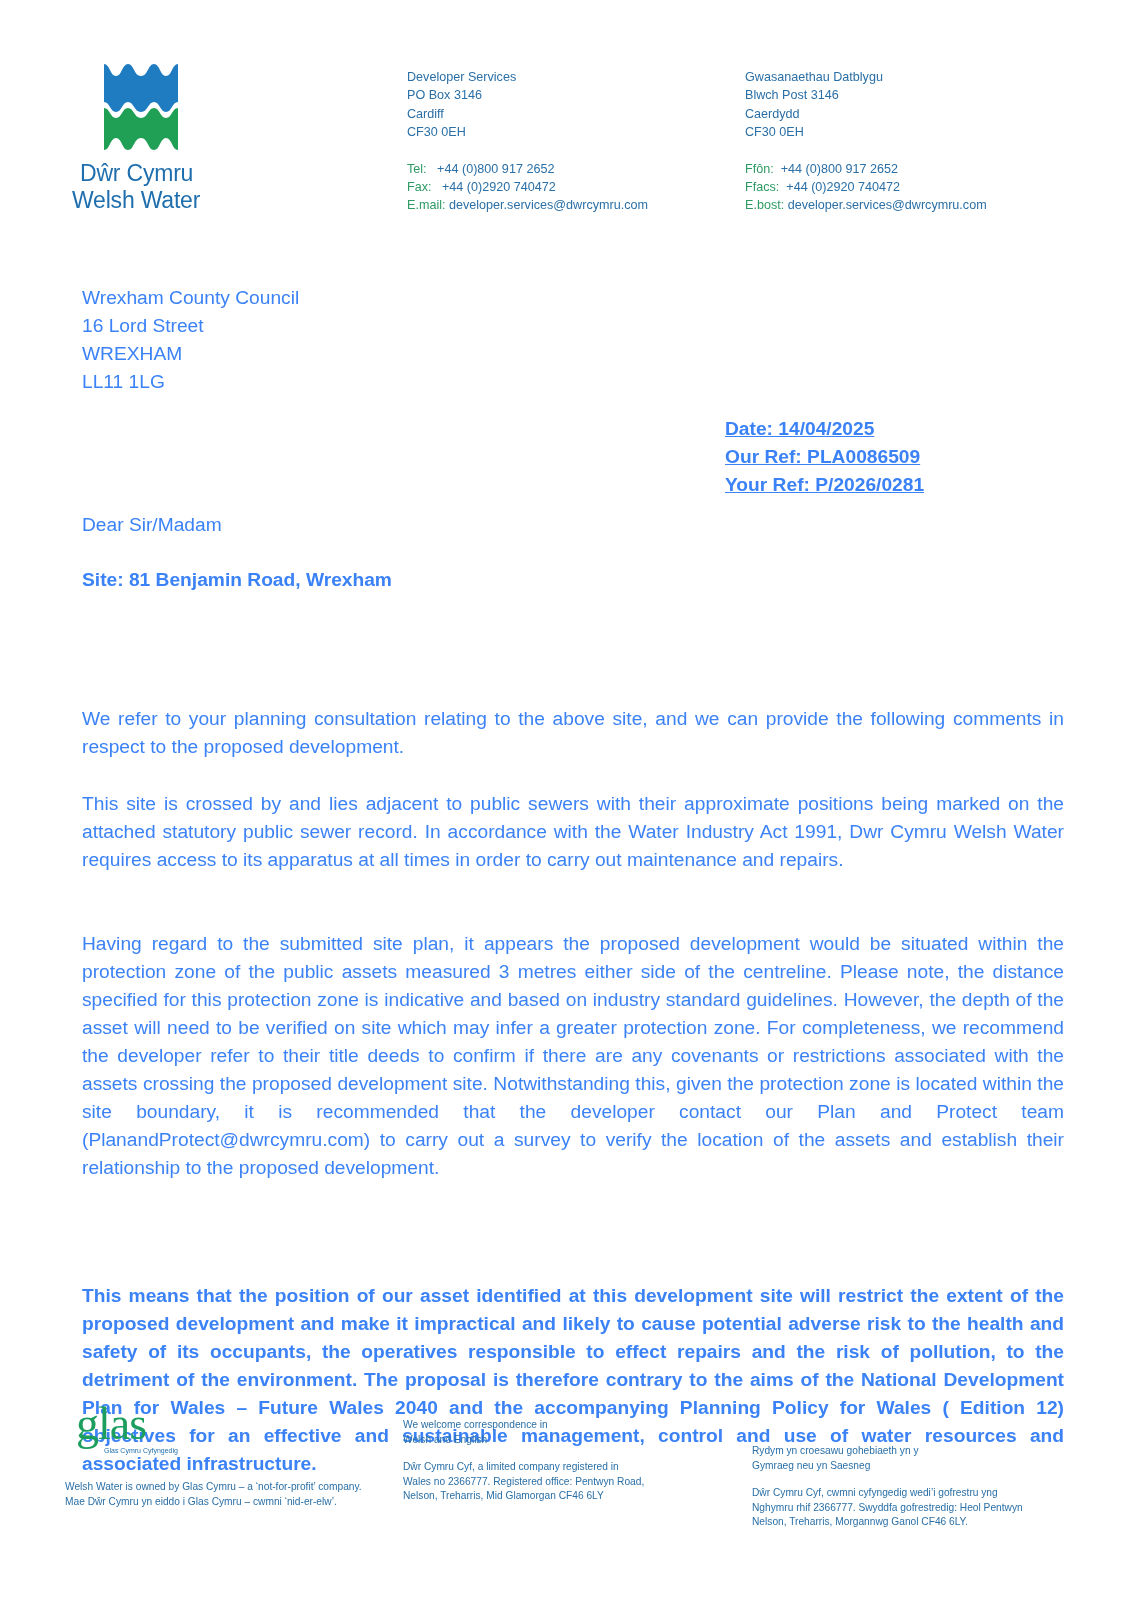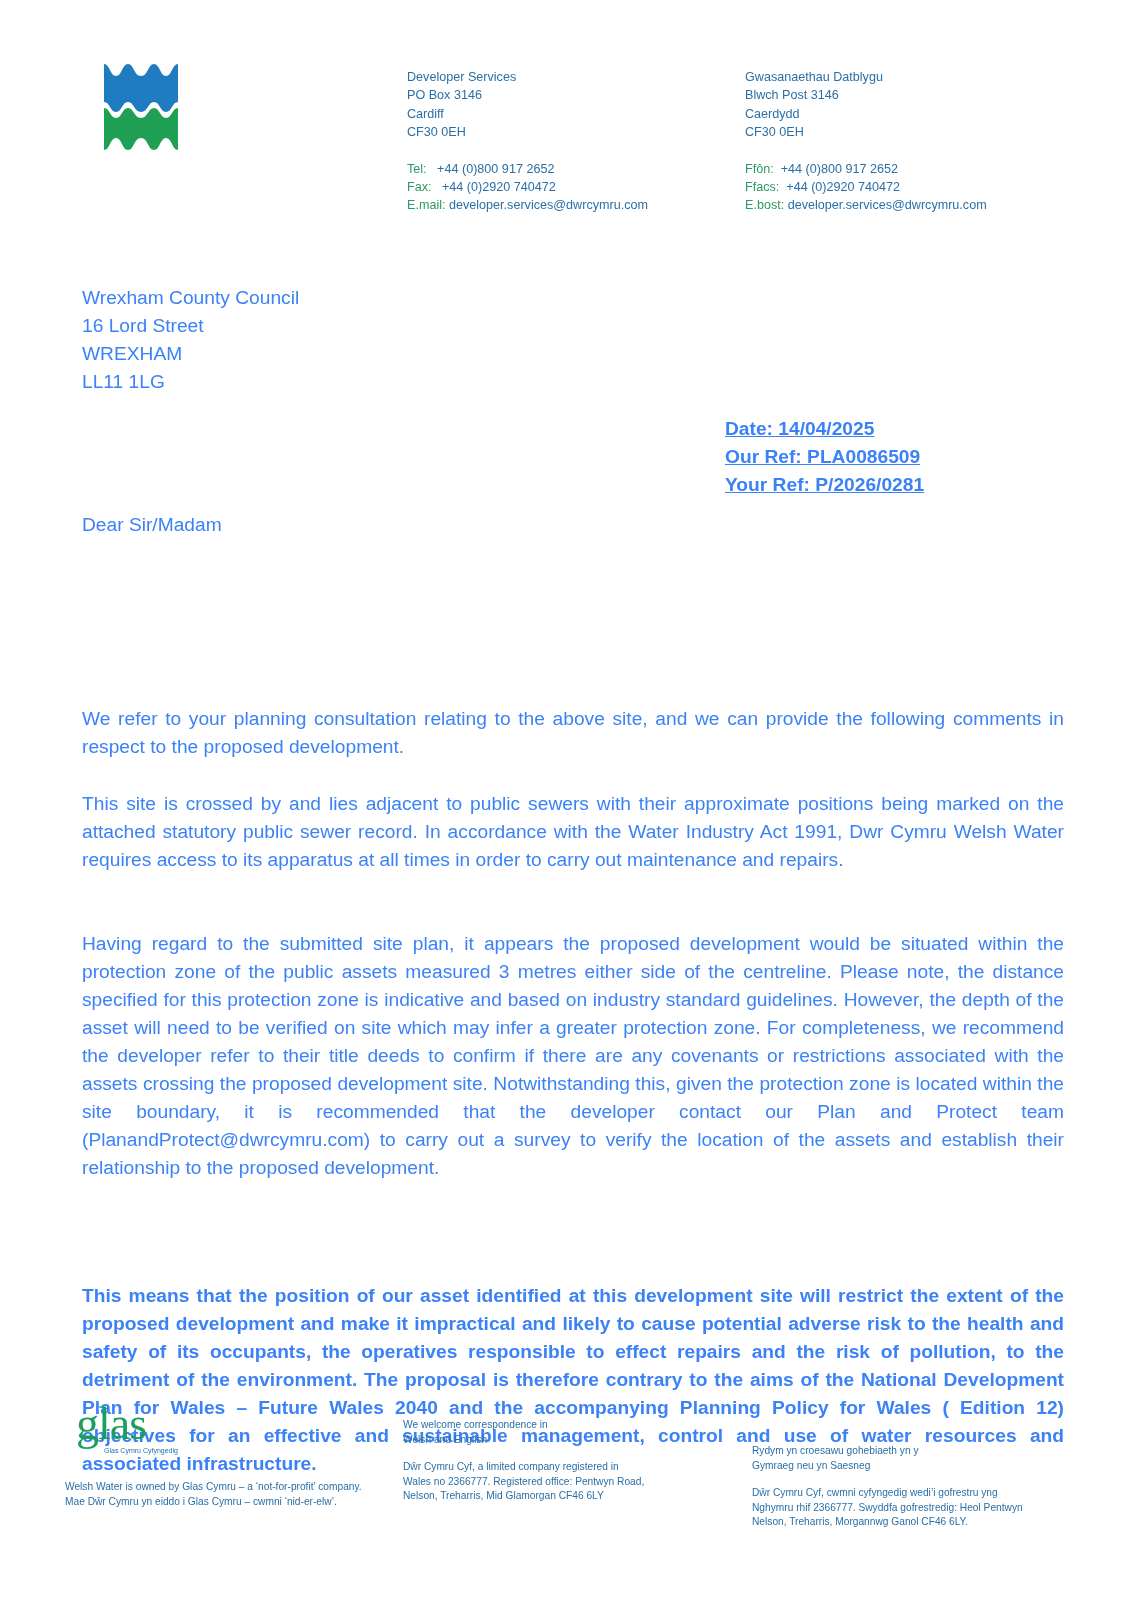--- a/index.html
+++ b/index.html
@@ -43,20 +43,24 @@
   .foot .gap { height: 13px; }
 </style>
 </head>
 <body>
 
 <div id="logo" class="abs">
   <svg width="78" height="92" viewBox="0 0 78 92">
     <path d="M2 2 C8 2 8 14 14 14 C20 14 20 2 26 2 C32 2 32 14 39 14 C46 14 46 2 52 2 C58 2 58 14 64 14 C70 14 70 2 76 2 L76 40 C70 40 70 50 64 50 C58 50 58 40 52 40 C46 40 46 50 39 50 C32 50 32 40 26 40 C20 40 20 50 14 50 C8 50 8 40 2 40 Z" fill="#1f7cc0"></path>
     <path d="M2 46 C8 46 8 56 14 56 C20 56 20 46 26 46 C32 46 32 56 39 56 C46 56 46 46 52 46 C58 46 58 56 64 56 C70 56 70 46 76 46 L76 88 C70 88 70 76 64 76 C58 76 58 88 52 88 C46 88 46 76 39 76 C32 76 32 88 26 88 C20 88 20 76 14 76 C8 76 8 88 2 88 Z" fill="#20a055"></path>
   </svg>
+  <div class="logo-text" style="margin-top:6px;">
+    <div class="l1">Dŵr Cymru</div>
+    <div>Welsh Water</div>
+  </div>
 </div>
 
 <div id="hdr-en" class="abs hdr">
   <div>Developer Services</div>
   <div>PO Box 3146</div>
   <div>Cardiff</div>
   <div>CF30 0EH</div>
   <div class="gap"></div>
   <div><span class="lbl">Tel:</span>&nbsp;&nbsp; <span>+44 (0)800 917 2652</span></div>
   <div><span class="lbl">Fax:</span>&nbsp;&nbsp; <span>+44 (0)2920 740472</span></div>
@@ -83,20 +87,21 @@
 
 <div id="refs" class="abs body-text">
   <div>Date: 14/04/2025</div>
   <div>Our Ref: PLA0086509</div>
   <div>Your Ref: P/2026/0281</div>
 </div>
 
 <div id="salutation" class="abs body-text">Dear Sir/Madam</div>
 
 <div id="subject" class="abs body-text">
+  <div>Site: 81 Benjamin Road, Wrexham</div>
 </div>
 
 <div id="p1" class="abs body-text para">We refer to your planning consultation relating to the above site, and we can provide the following comments in respect to the proposed development.</div>
 <div id="p2" class="abs body-text para">This site is crossed by and lies adjacent to public sewers with their approximate positions being marked on the attached statutory public sewer record. In accordance with the Water Industry Act 1991, Dwr Cymru Welsh Water requires access to its apparatus at all times in order to carry out maintenance and repairs.</div>
 <div id="p3" class="abs body-text para">Having regard to the submitted site plan, it appears the proposed development would be situated within the protection zone of the public assets measured 3 metres either side of the centreline. Please note, the distance specified for this protection zone is indicative and based on industry standard guidelines. However, the depth of the asset will need to be verified on site which may infer a greater protection zone. For completeness, we recommend the developer refer to their title deeds to confirm if there are any covenants or restrictions associated with the assets crossing the proposed development site. Notwithstanding this, given the protection zone is located within the site boundary, it is recommended that the developer contact our Plan and Protect team (PlanandProtect@dwrcymru.com) to carry out a survey to verify the location of the assets and establish their relationship to the proposed development.</div>
 <div id="p4" class="abs body-text para">This means that the position of our asset identified at this development site will restrict the extent of the proposed development and make it impractical and likely to cause potential adverse risk to the health and safety of its occupants, the operatives responsible to effect repairs and the risk of pollution, to the detriment of the environment. The proposal is therefore contrary to the aims of the National Development Plan for Wales – Future Wales 2040 and the accompanying Planning Policy for Wales ( Edition 12) objectives for an effective and sustainable management, control and use of water resources and associated infrastructure.</div>
 
 <div id="glas" class="abs">
   <div class="glas-word">glas</div>
   <div class="glas-sub">Glas Cymru Cyfyngedig</div>

